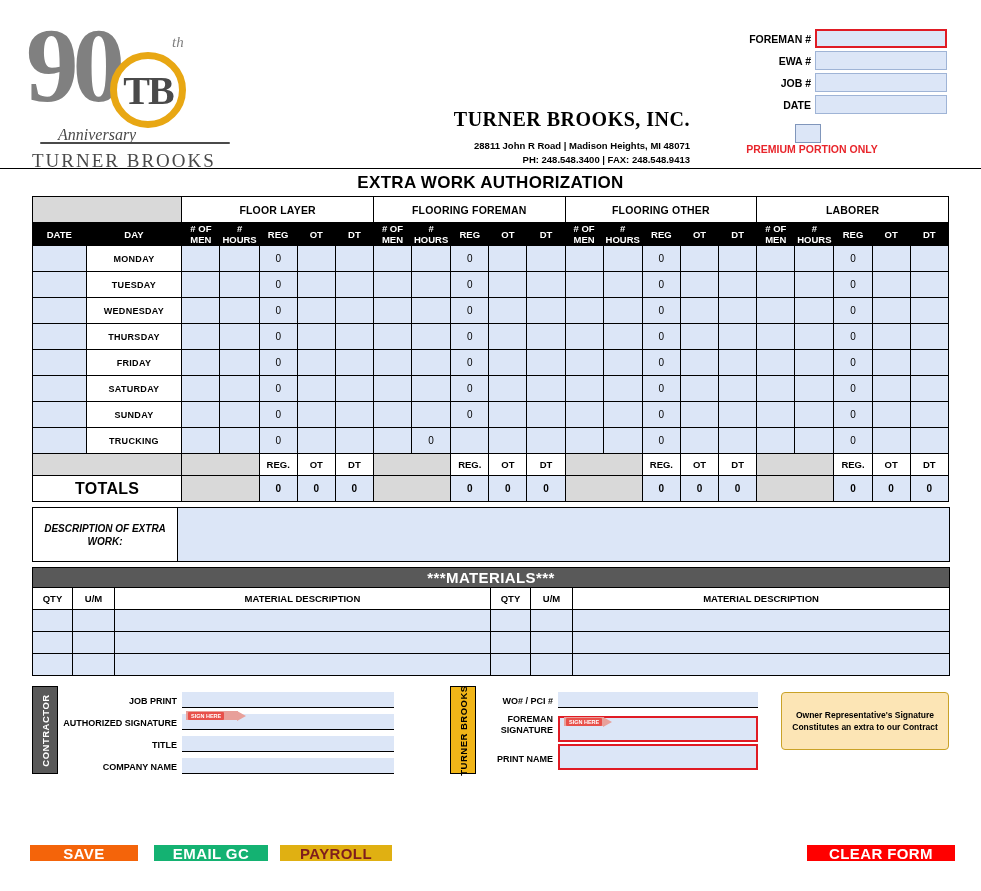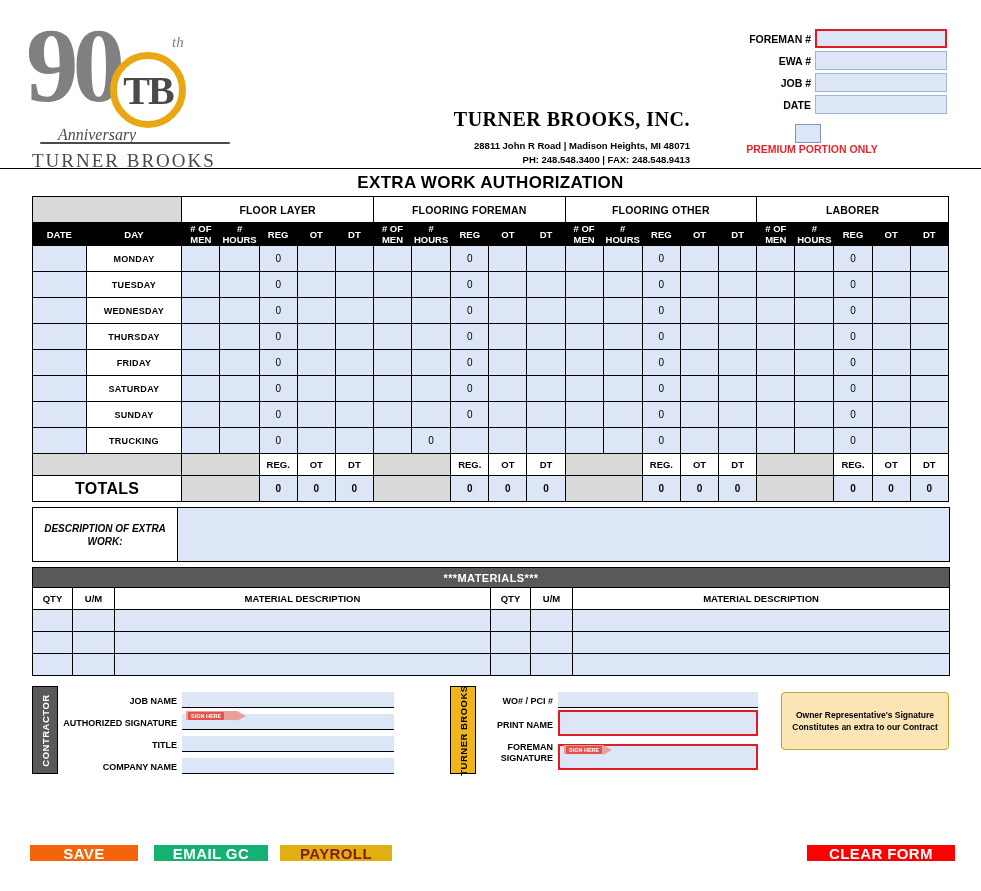--- a/index.html
+++ b/index.html
@@ -102,21 +102,21 @@
   .totals-val { background: #dce6f7; font-weight: bold; font-size: 10px; }
   .rowh { height: 26px; }
   .rowh-sm { height: 22px; }
 
   .desc-cell {
     background: #ffffff; font-style: italic; font-weight: bold; font-size: 10px;
     text-align: center; line-height: 13px;
   }
 
   .materials-bar {
-    background: #595959; color: #fff; font-weight: bold; font-size: 11px;
+    background: #595959; color: #fff; font-weight: bold; font-size: 15px;
     letter-spacing: .4px; height: 20px;
   }
   .mat-hdr { background: #ffffff; font-weight: bold; font-size: 9.5px; }
 
   .spacer { height: 5px; }
 
   
   .sig-wrap { position: relative; margin: 6px 32px 0 32px; width: 917px; height: 98px; }
   .sig-tab {
     position: absolute; width: 26px; height: 88px;
@@ -595,21 +595,21 @@
 
     <div class="sig-tab tab-contractor">
       <span>CONTRACTOR</span>
     </div>
     <div class="sig-tab tab-tb">
       <span>TURNER BROOKS</span>
     </div>
 
     <div class="sig-group sig-left">
       <div class="sig-row">
-        <div class="sig-label">JOB NAME</div>
+        <div class="sig-label">JOB PRINT</div>
         <div class="sig-line"></div>
       </div>
       <div class="sig-row" style="position:relative">
         <div class="sig-label">AUTHORIZED SIGNATURE</div>
         <div class="sig-line"></div>
         <div class="sign-tail" style="left:124px; top:3px; width:52px;"></div>
         <div class="sign-arrow" style="left:175px; top:3px;"></div>
         <div class="sign-here" style="left:126px; top:4px;">SIGN HERE</div>
       </div>
       <div class="sig-row">
@@ -620,31 +620,31 @@
         <div class="sig-label">COMPANY NAME</div>
         <div class="sig-line"></div>
       </div>
     </div>
 
     <div class="sig-group sig-mid">
       <div class="sig-row">
         <div class="sig-label">WO# / PCI #</div>
         <div class="sig-line"></div>
       </div>
-      <div class="sig-row" style="height:28px">
-        <div class="sig-label" style="padding-bottom:6px">PRINT NAME</div>
-        <div class="sig-line redbox"></div>
-      </div>
       <div class="sig-row" style="height:34px; position:relative">
         <div class="sig-label" style="line-height:11px; padding-bottom:6px;">FOREMAN SIGNATURE</div>
         <div class="sig-line redbox"></div>
         <div class="sign-tail" style="left:80px; top:9px; width:40px;"></div>
         <div class="sign-arrow" style="left:119px; top:9px;"></div>
         <div class="sign-here" style="left:82px; top:10px;">SIGN HERE</div>
       </div>
+      <div class="sig-row" style="height:28px">
+        <div class="sig-label" style="padding-bottom:6px">PRINT NAME</div>
+        <div class="sig-line redbox"></div>
+      </div>
     </div>
 
     <div class="owner-note">Owner Representative's Signature Constitutes an extra to our Contract</div>
   </div>
 
   <div class="btn-bar">
     <button class="btn btn-save">SAVE</button>
     <button class="btn btn-email">EMAIL GC</button>
     <button class="btn btn-payroll">PAYROLL</button>
     <button class="btn btn-clear">CLEAR FORM</button>

